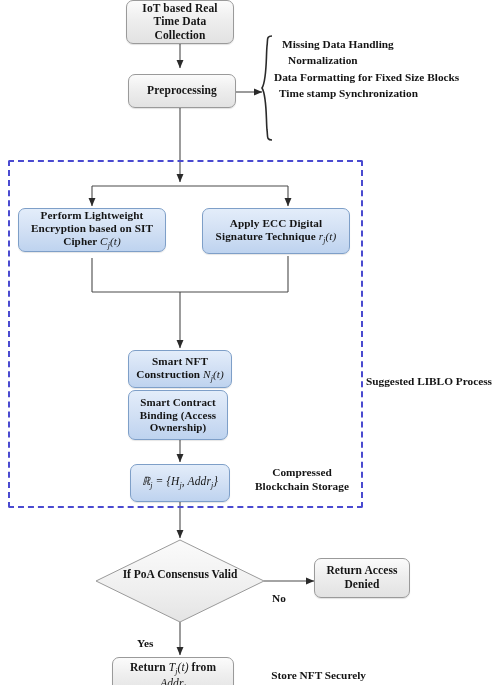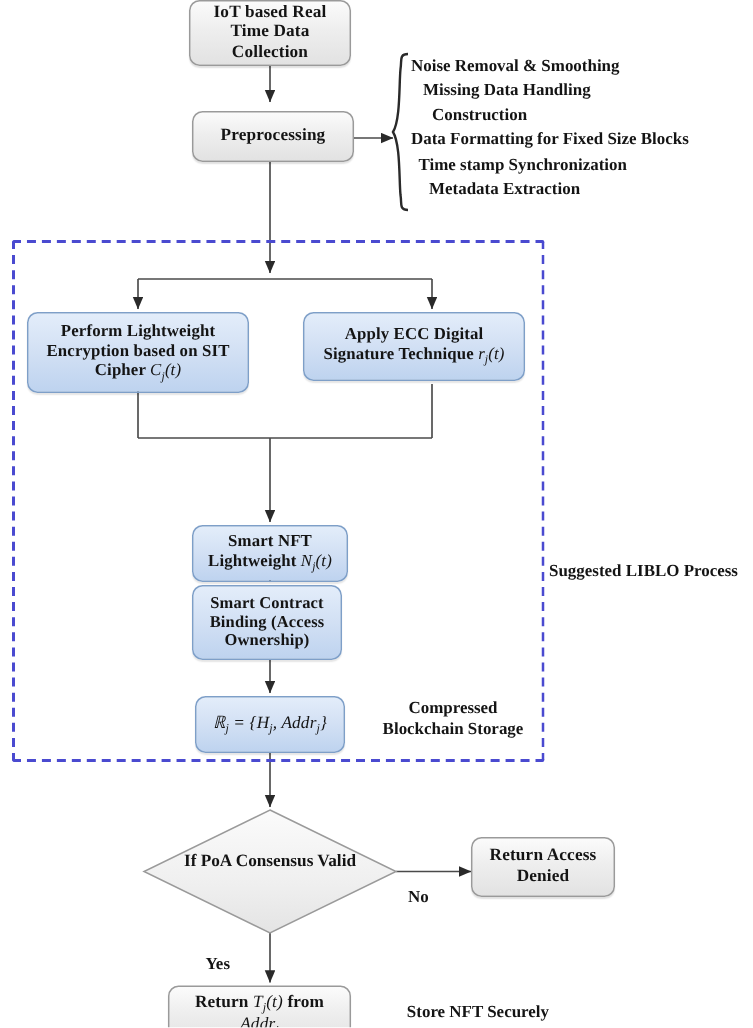--- a/index.html
+++ b/index.html
@@ -173,45 +173,43 @@
 
   <div class="node node-gray" style="left:128px; top:74px; width:108px; height:34px; font-size:11.5px;">
     <div class="node-inner">Preprocessing</div>
   </div>
 
   <svg class="brace" viewBox="0 0 16 108" preserveAspectRatio="none">
     <path d="M13,2 C7,2 9,6 8,12 C7,22 8,46 3,54 C8,62 7,86 8,96 C9,102 7,106 13,106" fill="none" stroke="#2a2a2a" stroke-width="1.6"></path>
   </svg>
 
   <div class="list-box">
-    <div class="list-item">Noise Removal &amp; Smoothing</div>
     <div class="list-item" style="padding-left:8px;">Missing Data Handling</div>
-    <div class="list-item" style="padding-left:14px;">Construction</div>
+    <div class="list-item" style="padding-left:14px;">Normalization</div>
     <div class="list-item">Data Formatting for Fixed Size Blocks</div>
     <div class="list-item" style="padding-left:5px;">Time stamp Synchronization</div>
-    <div class="list-item" style="padding-left:12px;">Metadata Extraction</div>
-  </div>
-
-  <div class="node node-blue" style="left:18px; top:208px; width:148px; height:54px; font-size:11.2px;">
+  </div>
+
+  <div class="node node-blue" style="left:18px; top:208px; width:148px; height:44px; font-size:11.2px;">
     <div class="node-inner">
       <span>Perform Lightweight Encryption based on SIT Cipher</span>
       <span class="mathi"> <span>C</span><sub>j</sub><span>(t)</span></span>
     </div>
   </div>
 
   <div class="node node-blue" style="left:202px; top:208px; width:148px; height:46px; font-size:11.2px;">
     <div class="node-inner">
       <span>Apply ECC Digital Signature Technique</span>
       <span class="mathi"> <span>r</span><sub>j</sub><span>(t)</span></span>
     </div>
   </div>
 
   <div class="node node-blue" style="left:128px; top:350px; width:104px; height:38px; font-size:11.2px;">
     <div class="node-inner">
-      <span>Smart NFT Lightweight</span>
+      <span>Smart NFT Construction</span>
       <span class="mathi"> <span>N</span><sub>j</sub><span>(t)</span></span>
     </div>
   </div>
 
   <div class="node node-blue" style="left:128px; top:390px; width:100px; height:50px; font-size:11px;">
     <div class="node-inner">Smart Contract Binding (Access Ownership)</div>
   </div>
 
   <div class="node node-blue" style="left:130px; top:464px; width:100px; height:38px; font-size:11.5px;">
     <div class="node-inner mathi">

